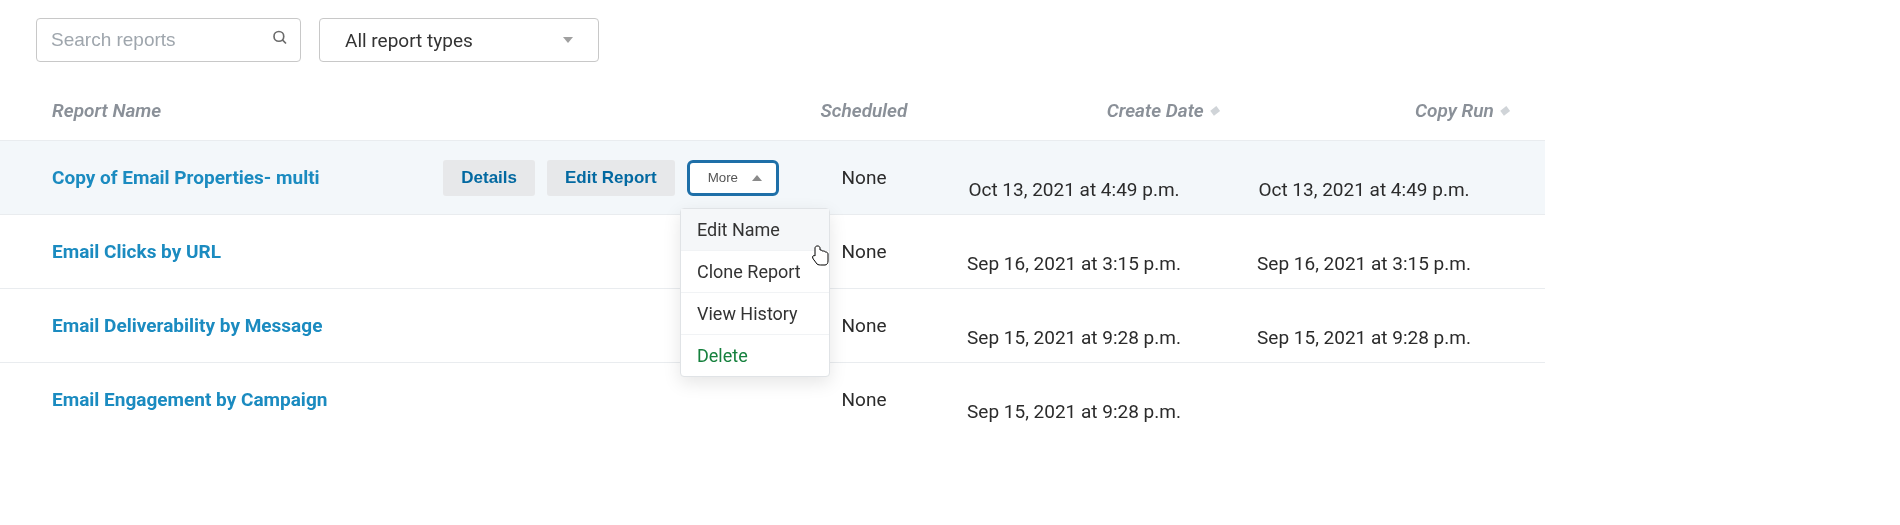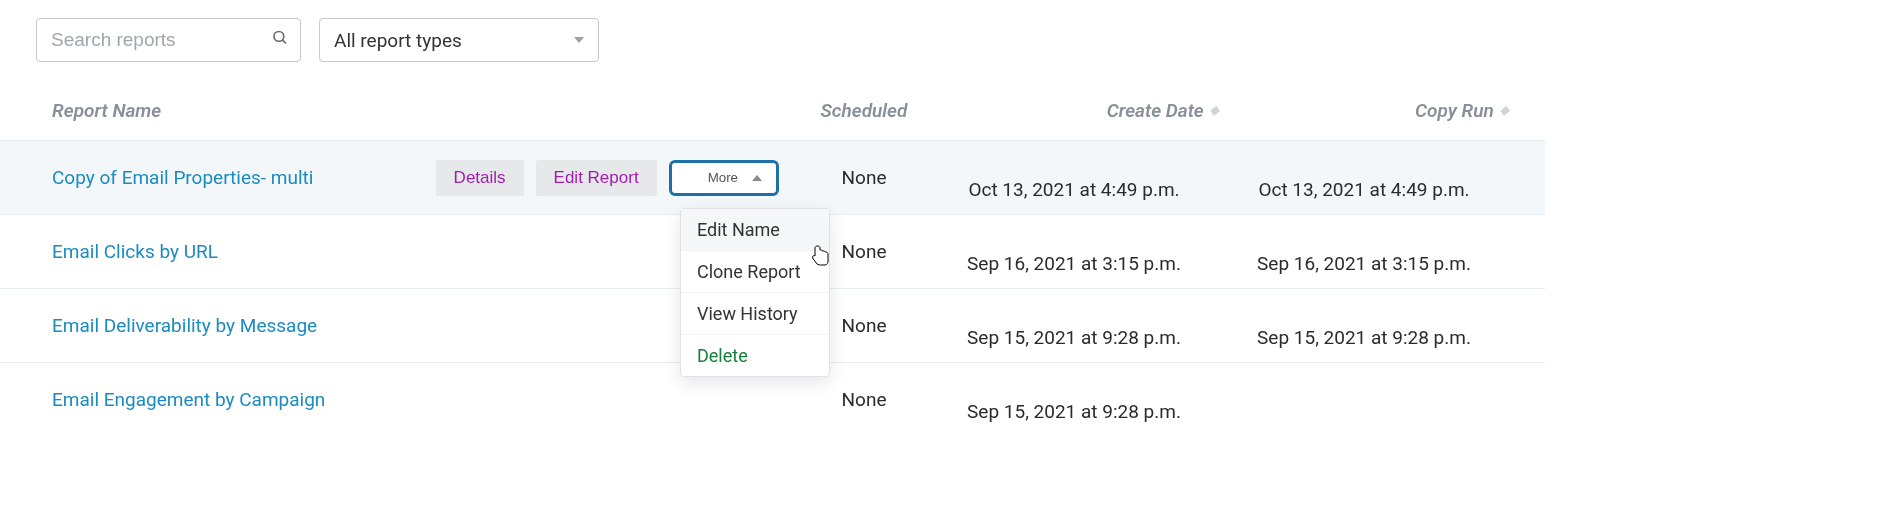--- a/index.html
+++ b/index.html
@@ -36,21 +36,21 @@
     pointer-events: none;
   }
   .select-wrap {
     width: 280px;
     height: 44px;
     border: 1px solid #c8c8c8;
     border-radius: 4px;
     display: flex;
     align-items: center;
     justify-content: space-between;
-    padding: 0 14px;
+    padding: 0 25px;
     cursor: pointer;
     font-size: 19px;
     color: #333;
   }
   .caret-down {
     width: 0; height: 0;
     border-left: 5px solid transparent;
     border-right: 5px solid transparent;
     border-top: 6px solid #a0a0a0;
   }
@@ -88,42 +88,43 @@
     gap: 14px;
     min-width: 0;
   }
   .report-link {
     color: #1b8bc0;
     text-decoration: none;
     white-space: nowrap;
     overflow: hidden;
     text-overflow: ellipsis;
     max-width: 350px;
+    font-weight: bold;
   }
   .row-actions {
     display: flex;
     gap: 12px;
     margin-left: auto;
     padding-right: 20px;
   }
   .btn {
     background: #e7e8ea;
     border: none;
     border-radius: 3px;
     padding: 8px 18px;
     font-size: 17px;
-    color: #a21caf;
-    font-weight: 400;
+    color: #0369a1;
+    font-weight: 700;
     cursor: pointer;
   }
   .btn-more {
     background: #fff;
     border: 3px solid #1e6fa8;
     border-radius: 6px;
-    padding: 6px 14px 6px 36px;
+    padding: 6px 14px 6px 18px;
     display: inline-flex;
     align-items: center;
     gap: 14px;
     color: #555;
     font-weight: 500;
   }
   .caret-up {
     width: 0; height: 0;
     border-left: 5px solid transparent;
     border-right: 5px solid transparent;

